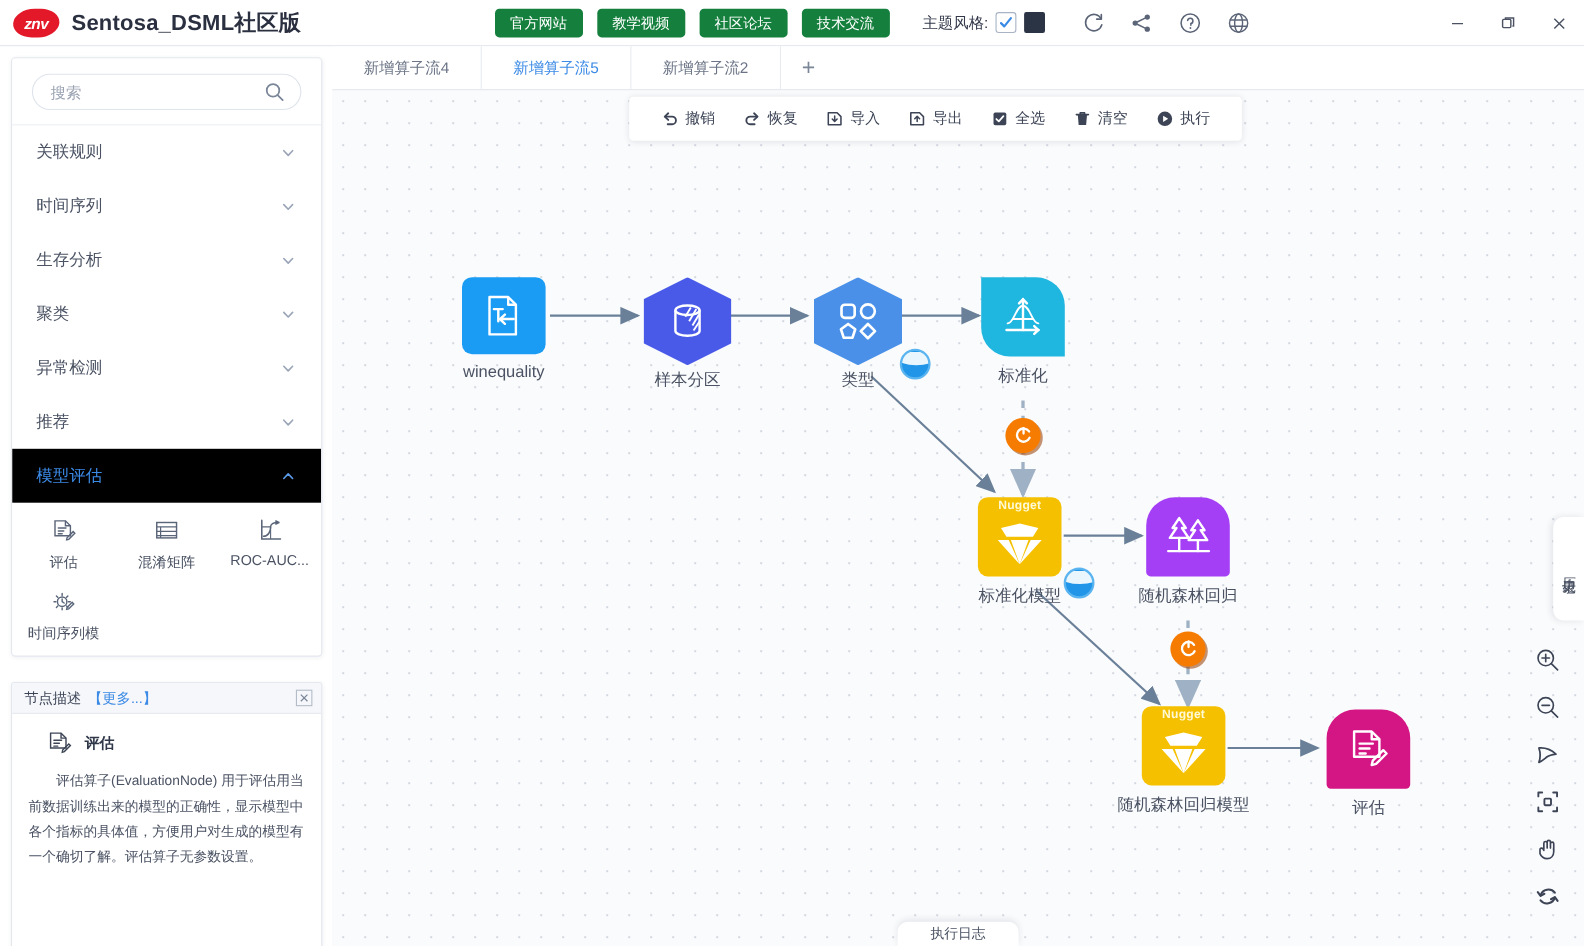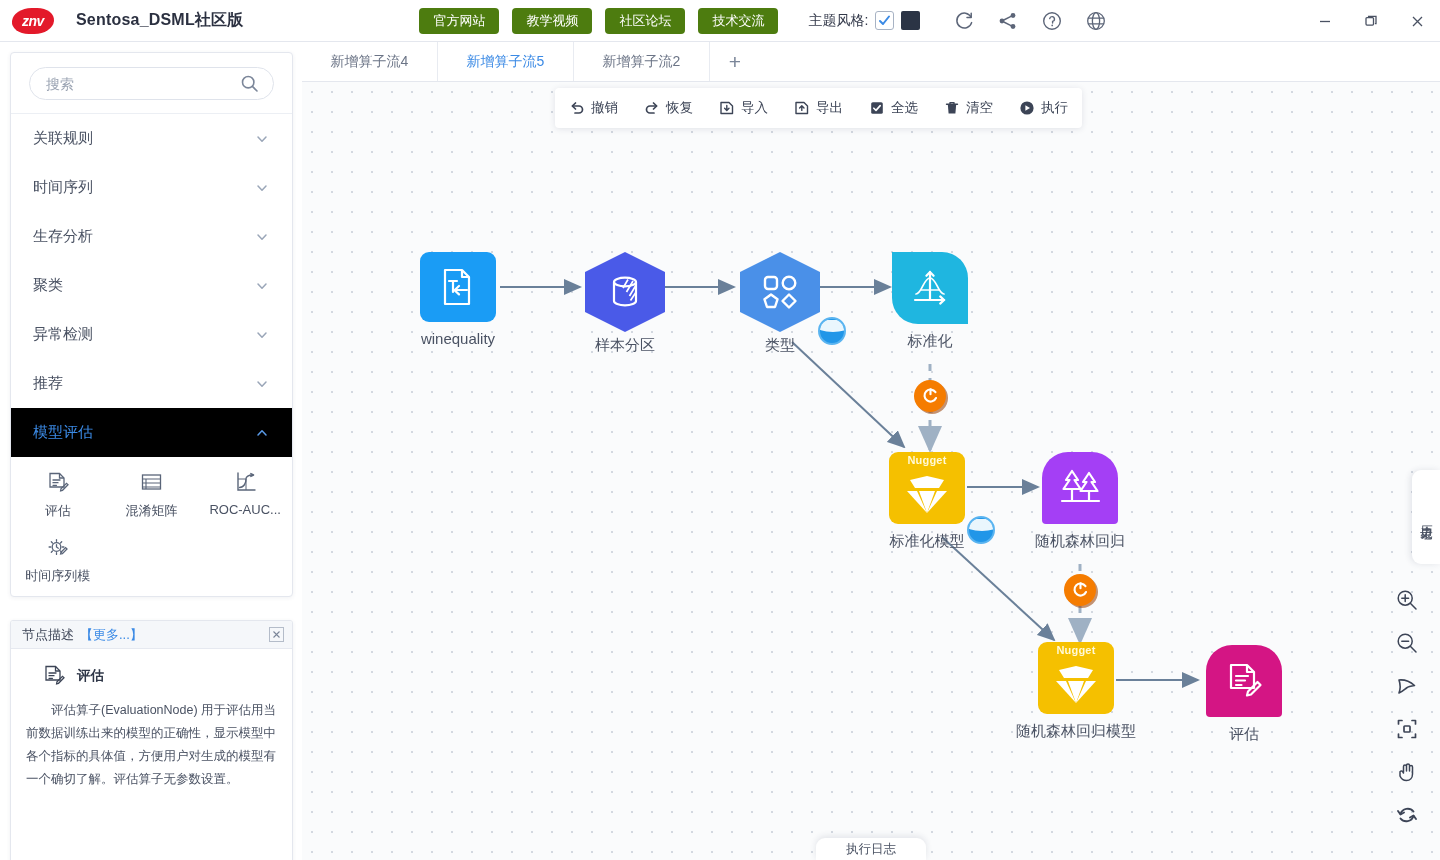--- a/index.html
+++ b/index.html
@@ -25,26 +25,26 @@
     width: 42px; height: 26px; border-radius: 50% / 58%;
     background: #e3192a;
     display: flex; align-items: center; justify-content: center;
     transform: skewX(-6deg);
   }
   .znv-logo span {
     color: #fff; font-weight: bold; font-size: 14px; letter-spacing: -0.5px;
     font-style: italic; transform: skewX(6deg);
   }
   .app-title {
-    margin-left: 22px; font-size: 16px; font-weight: bold; color: #2b3040;
+    margin-left: 11px; font-size: 20px; font-weight: bold; color: #2b3040;
     letter-spacing: 0.2px; white-space: nowrap;
   }
   .nav-btns { display: flex; align-items: center; margin-left: 176px; gap: 13px; }
   .nav-btn {
-    background: #4d7c0f; color: #fff; border: none; border-radius: 4px;
+    background: #15803d; color: #fff; border: none; border-radius: 4px;
     font-size: 13px; padding: 0 14px; height: 26px; line-height: 26px;
     cursor: pointer; font-family: inherit; white-space: nowrap;
   }
   .theme-box { display: flex; align-items: center; margin-left: 30px; gap: 7px; }
   .theme-label { font-size: 14px; color: #33394a; white-space: nowrap; }
   .theme-check {
     width: 19px; height: 19px; border: 1px solid #a8b3c4; border-radius: 3px;
     background: #fff; display: flex; align-items: center; justify-content: center;
     cursor: pointer;
   }
@@ -145,23 +145,23 @@
     border-right: 1px solid #e8ebf1;
   }
   .tab.active { color: #3b8ae5; }
   .tab-add {
     width: 50px; display: flex; align-items: center; justify-content: center;
     color: #7b8699; font-size: 21px; cursor: pointer;
   }
 
   
   .flow-toolbar {
-    position: absolute; left: 253px; top: 46px; height: 40px;
+    position: absolute; left: 270px; top: 46px; height: 40px;
     background: #fff; border-radius: 4px; box-shadow: 0 1px 6px rgba(40,50,80,0.12);
-    display: flex; align-items: center; padding: 0 14px; gap: 26px; text-align: right;
+    display: flex; align-items: center; padding: 0 29px; gap: 26px; text-align: right;
   }
   .tool-item {
     display: flex; align-items: center; gap: 6px; font-size: 13.5px;
     color: #3c4456; cursor: pointer; white-space: nowrap;
   }
   .tool-item svg { display: block; color: #3c4456; }
 
   
   .node { position: absolute; cursor: pointer; }
   .node-shape {

